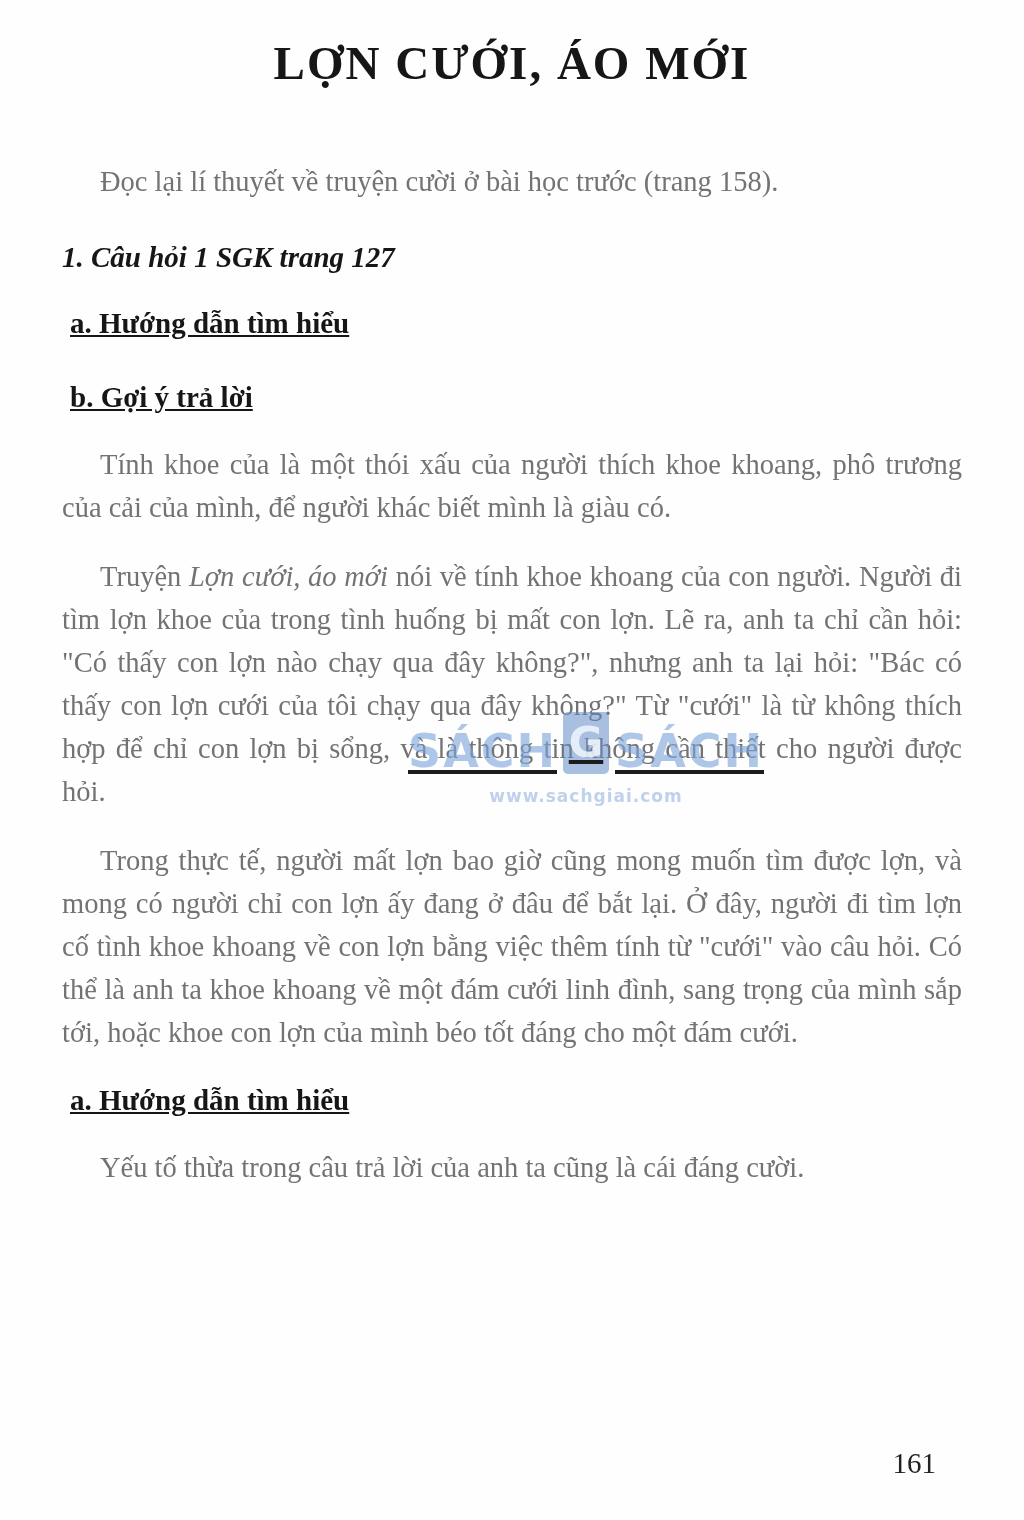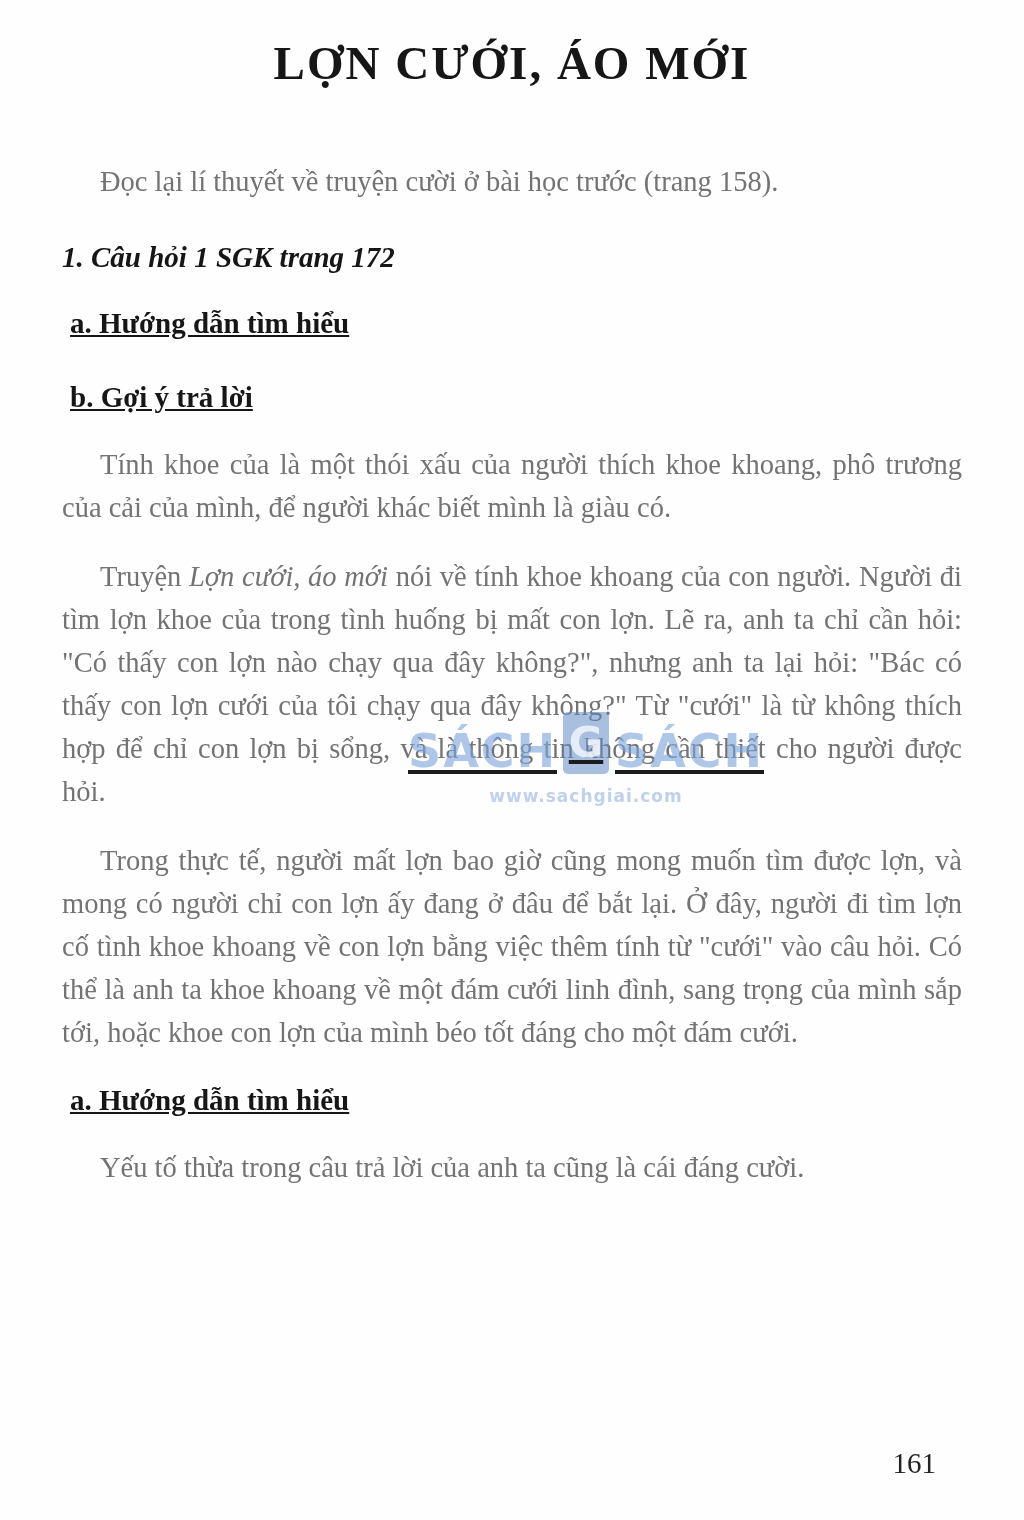--- a/index.html
+++ b/index.html
@@ -134,21 +134,21 @@
     </div>
     <div class="wm-url">www.sachgiai.com</div>
   </div>
 
   <div class="content">
 
     <h1 class="doc-title">LỢN CƯỚI, ÁO MỚI</h1>
 
     <p class="body-para intro-para">Đọc lại lí thuyết về truyện cười ở bài học trước (trang 158).</p>
 
-    <h2 class="q-heading sp-34">1. Câu hỏi 1 SGK trang 172</h2>
+    <h2 class="q-heading sp-34">1. Câu hỏi 1 SGK trang 127</h2>
 
     <h3 class="sub-heading sp-28">a. Hướng dẫn tìm hiểu</h3>
 
 
     <h3 class="sub-heading sp-34">b. Gợi ý trả lời</h3>
 
     <p class="body-para sp-28">Tính khoe của là một thói xấu của người thích khoe khoang, phô trương của cải của mình, để người khác biết mình là giàu có.</p>
 
     <p class="body-para sp-28"><span>Truyện </span><span class="italic-seg">Lợn cưới, áo mới</span><span> nói về tính khoe khoang của con người. Người đi tìm lợn khoe của trong tình huống bị mất con lợn. Lẽ ra, anh ta chỉ cần hỏi: "Có thấy con lợn nào chạy qua đây không?", nhưng anh ta lại hỏi: "Bác có thấy con lợn cưới của tôi chạy qua đây không?" Từ "cưới" là từ không thích hợp để chỉ con lợn bị sổng, và là thông tin không cần thiết cho người được hỏi.</span></p>
 

